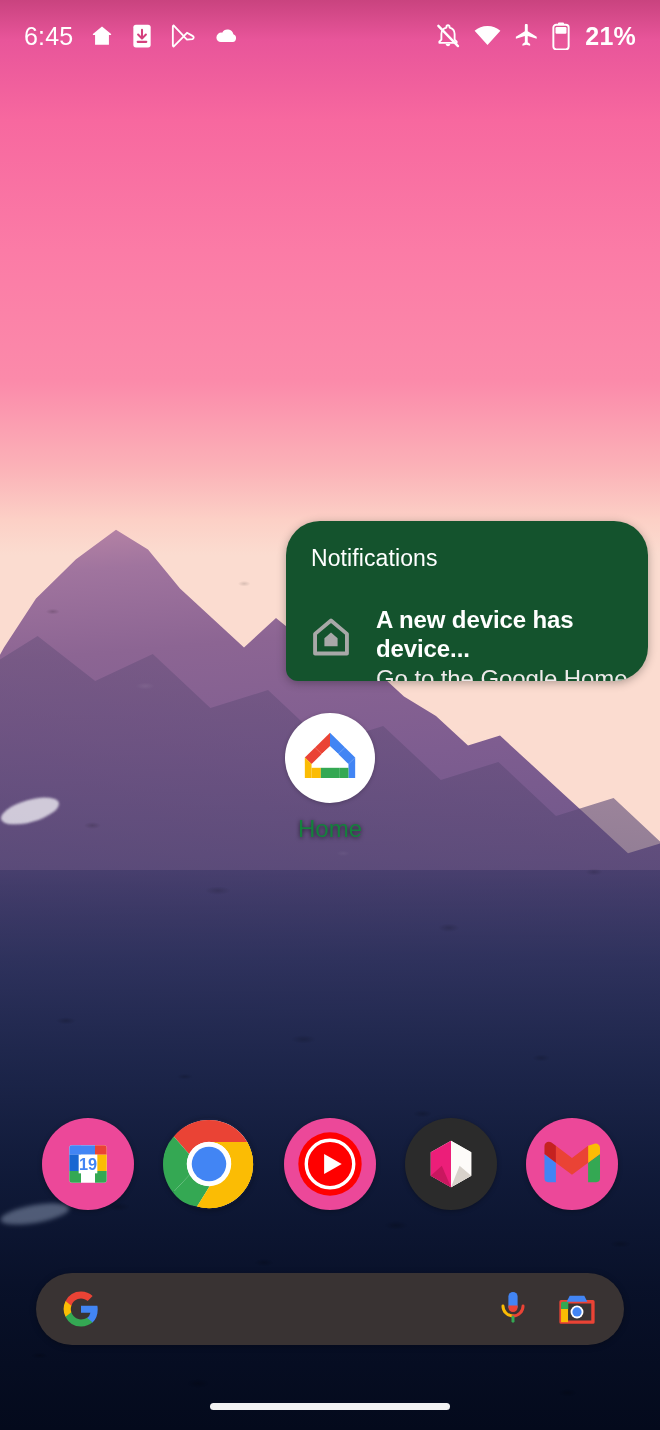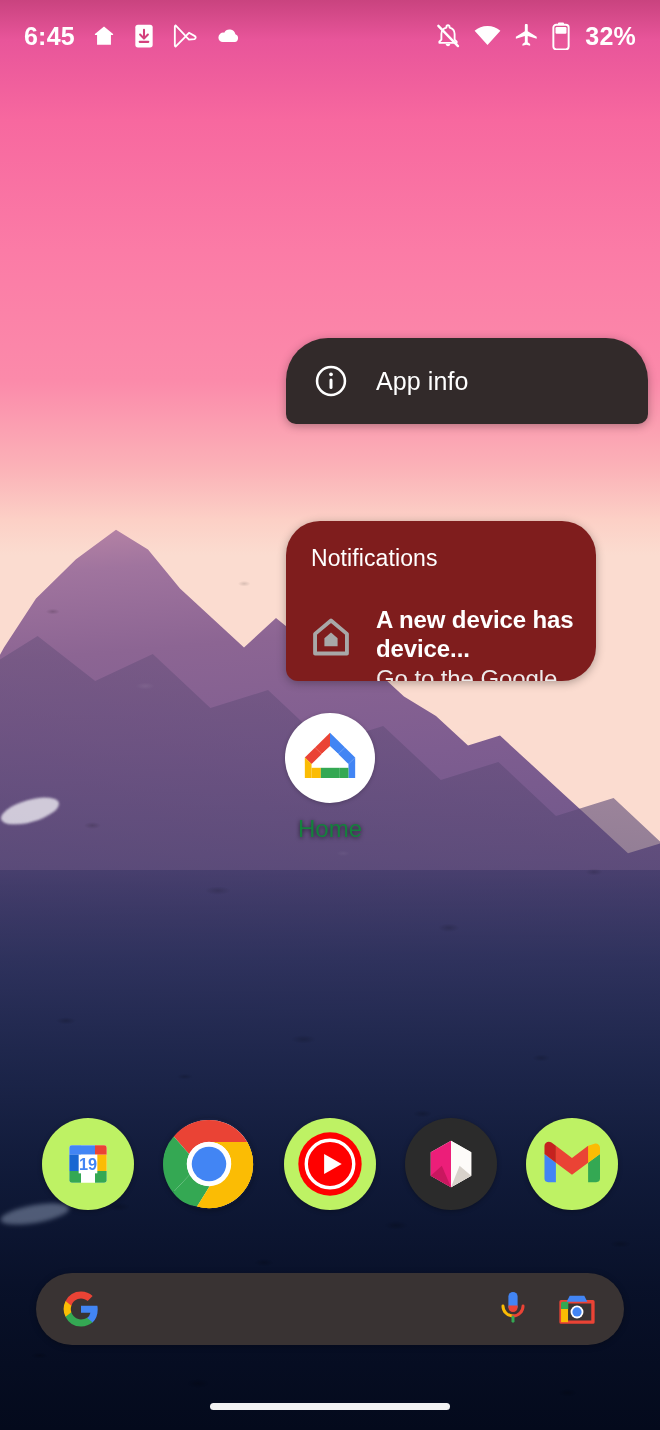--- a/index.html
+++ b/index.html
@@ -123,21 +123,21 @@
   
   .statusbar {
     position:absolute; left:0; top:0; width:660px; height:72px;
     display:flex; align-items:center;
     padding:0 24px;
     color:#fff;
     z-index:30;
   }
   .sb-left { display:flex; align-items:center; gap:16px; }
   .sb-right { display:flex; align-items:center; gap:13px; margin-left:auto; }
-  .sb-time { font-size:25px; font-weight:700; letter-spacing:0.2px; }
+  .sb-time { font-size:25px; font-weight:400; letter-spacing:0.2px; }
   .sb-pct  { font-size:25px; font-weight:700; letter-spacing:0.2px; margin-left:2px; }
   .sb-ico { display:flex; align-items:center; justify-content:center; }
   .pop-item {
     position:absolute; left:286px;
     width:362px;
     background:#322a2a;
     display:flex; align-items:center;
     color:#fff;
     box-shadow:0 2px 10px rgba(0,0,0,0.30);
   }
@@ -150,22 +150,22 @@
     border-radius:10px 10px 42px 42px;
   }
   .pop-icon {
     width:90px; flex:0 0 90px;
     display:flex; align-items:center; justify-content:center;
   }
   .pop-label { font-size:25px; font-weight:400; letter-spacing:0.1px; }
 
   #pop-notifs {
     position:absolute; left:286px; top:521px;
-    width:310px; height:160px;
-    background:#7f1d1d;
+    width:362px; height:160px;
+    background:#14532d;
     border-radius:34px 34px 34px 12px;
     box-shadow:0 2px 10px rgba(0,0,0,0.30);
     color:#fff;
     z-index:25;
     overflow:hidden;
   }
   .notif-title {
     position:absolute; left:25px; top:24px;
     font-size:23px; font-weight:500; letter-spacing:0.1px;
   }
@@ -206,21 +206,21 @@
     padding:0 28px;
     z-index:20;
   }
   .dock-app { width:92px; height:92px; position:relative; }
   .dock-circle {
     width:92px; height:92px; border-radius:50%;
     display:flex; align-items:center; justify-content:center;
     overflow:hidden;
     box-shadow:0 1px 5px rgba(0,0,0,0.3);
   }
-  .dc-white { background:#bef264; }
+  .dc-white { background:#ec4899; }
   .dc-dark  { background:#2b2b2b; }
 
   
   #searchbar {
     position:absolute; left:36px; top:1273px;
     width:588px; height:72px;
     background:#393333;
     border-radius:36px;
     display:flex; align-items:center;
     padding:0 26px;
@@ -310,34 +310,24 @@
       </span>
 
       <span class="sb-ico">
         <svg width="18" height="28" viewBox="0 0 16 26">
           <rect x="5.2" y="0.4" width="5.6" height="2.5" rx="0.9" fill="#fff"></rect>
           <rect x="0.9" y="2.6" width="14.2" height="22.8" rx="2.6" fill="none" stroke="#fff" stroke-width="1.8"></rect>
           <rect x="2.9" y="4.6" width="10.2" height="6.2" rx="1.1" fill="#fff"></rect>
         </svg>
       </span>
 
-      <span class="sb-pct">32%</span>
-    </div>
-  </div>
-
-  <div class="pop-item" id="pop-appinfo">
-    <span class="pop-icon">
-      <svg width="36" height="36" viewBox="0 0 24 24">
-        <circle cx="12" cy="12" r="9.3" fill="none" stroke="#fff" stroke-width="1.7"></circle>
-        <circle cx="12" cy="7.5" r="1.25" fill="#fff"></circle>
-        <rect x="11.0" y="10.3" width="2.0" height="7.0" rx="1.0" fill="#fff"></rect>
-      </svg>
-    </span>
-    <span class="pop-label">App info</span>
-  </div>
+      <span class="sb-pct">21%</span>
+    </div>
+  </div>
+
 
 
   <div id="pop-notifs">
     <div class="notif-title">Notifications</div>
     <div class="notif-row">
       <span class="notif-ico">
         <svg width="44" height="44" viewBox="0 0 24 24">
           <path d="M12 3.0 3.3 10.3V21h17.4V10.3z" fill="none" stroke="#a8a8a8" stroke-width="2.1" stroke-linejoin="round"></path>
           <path d="M12 9.6 8.4 12.7V17h7.2v-4.3z" fill="#a8a8a8"></path>
         </svg>

